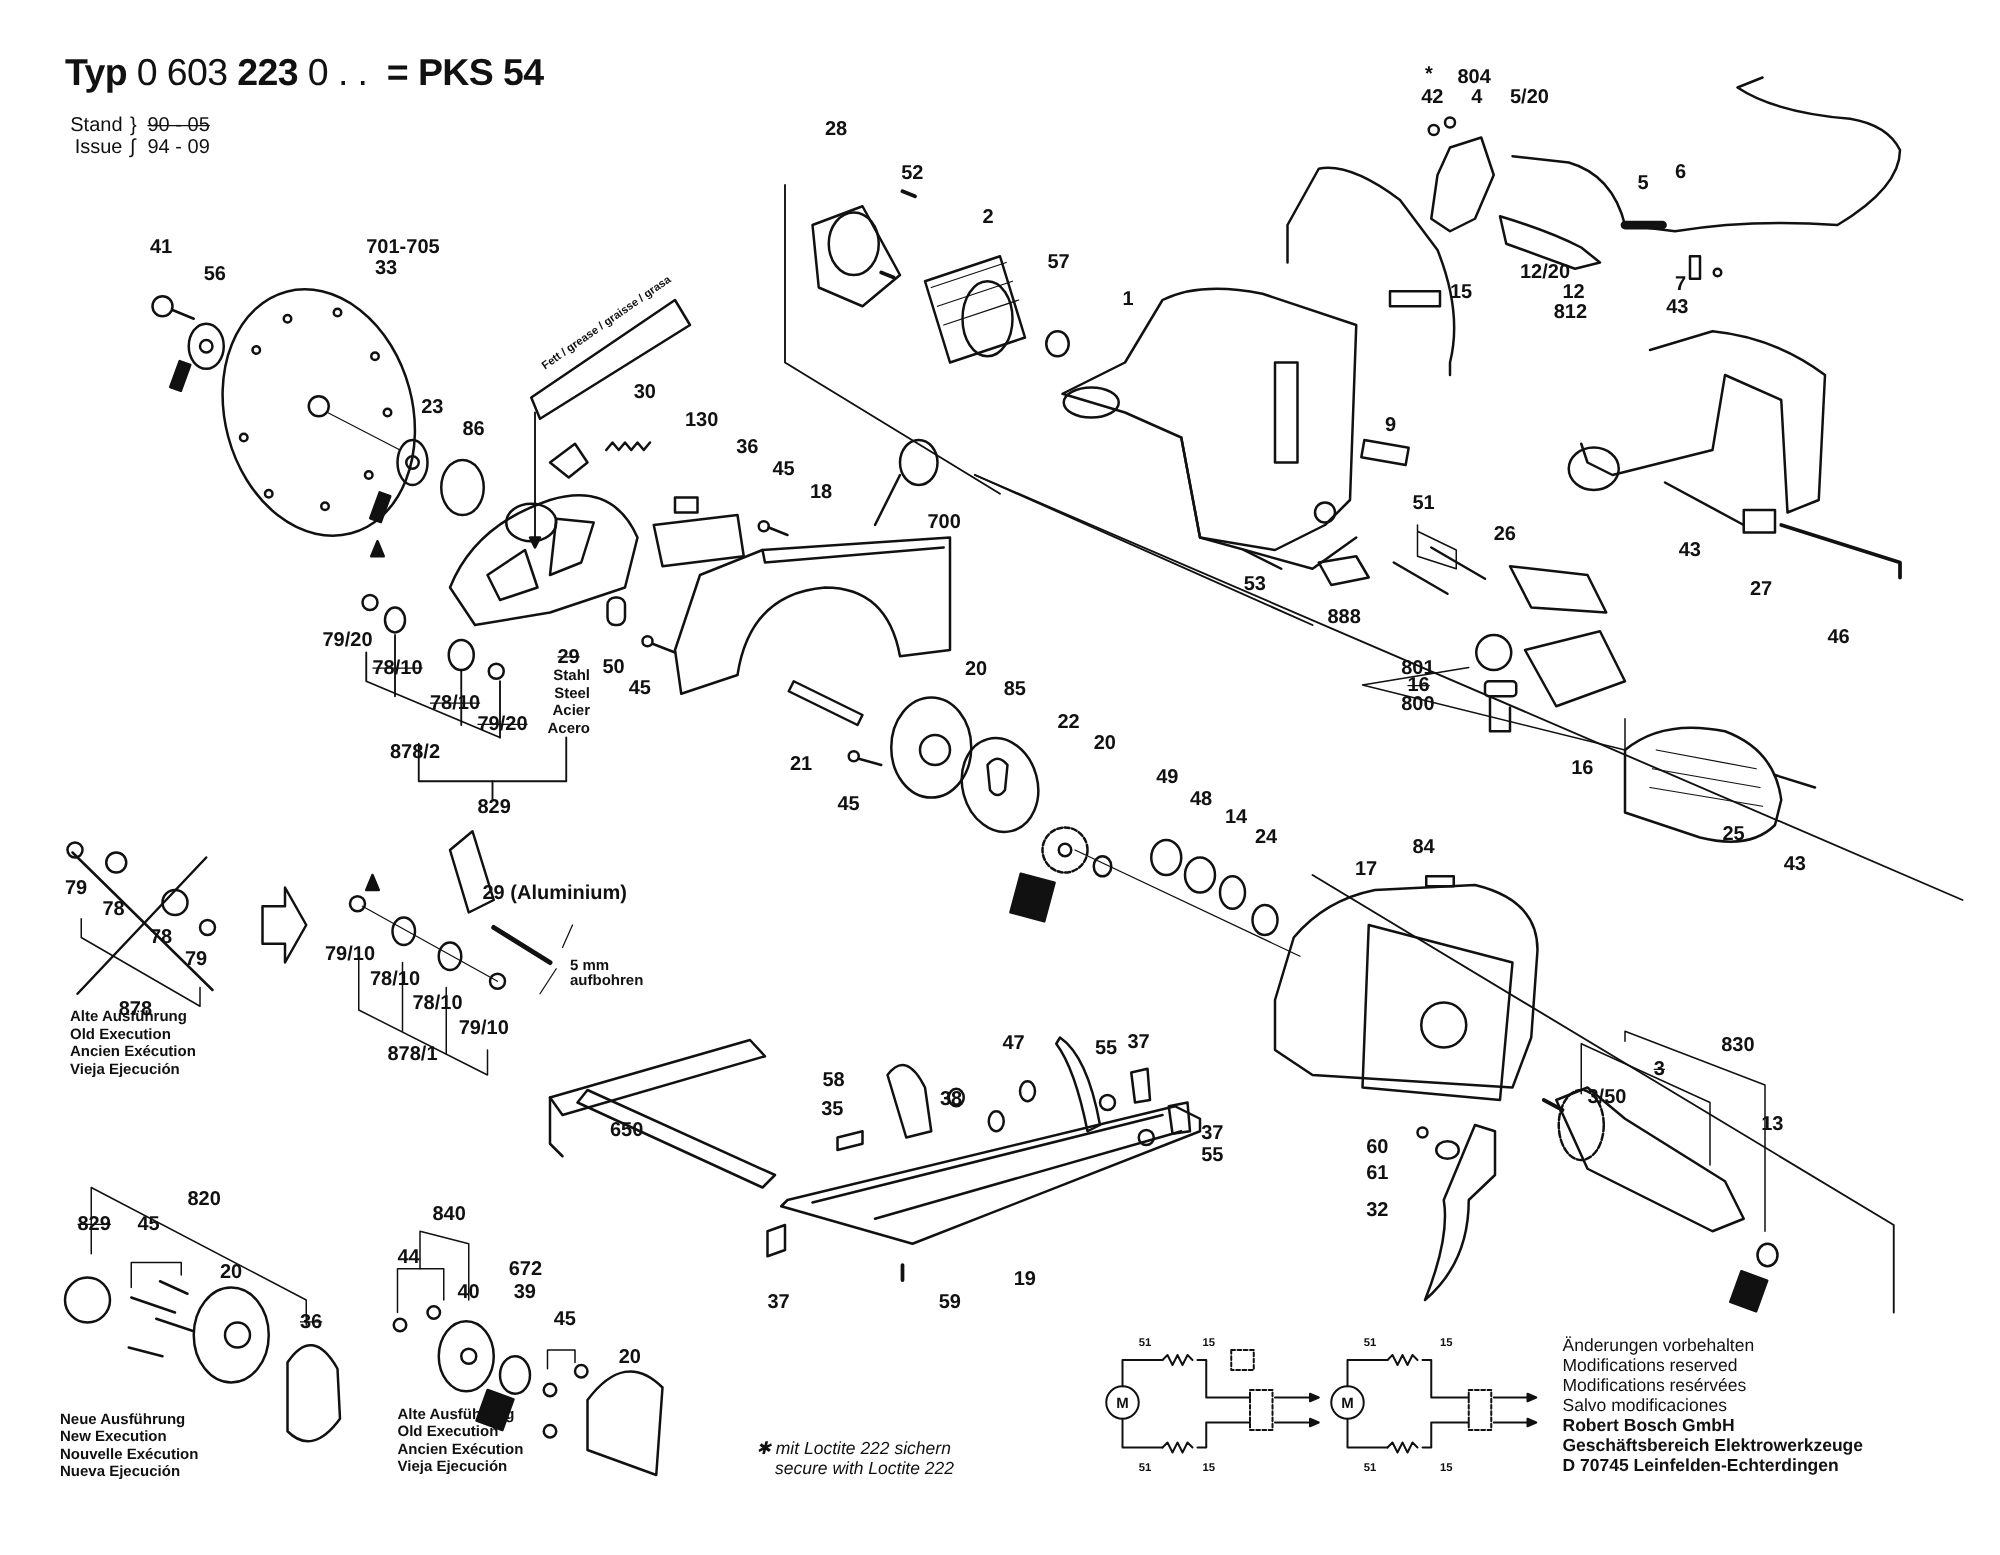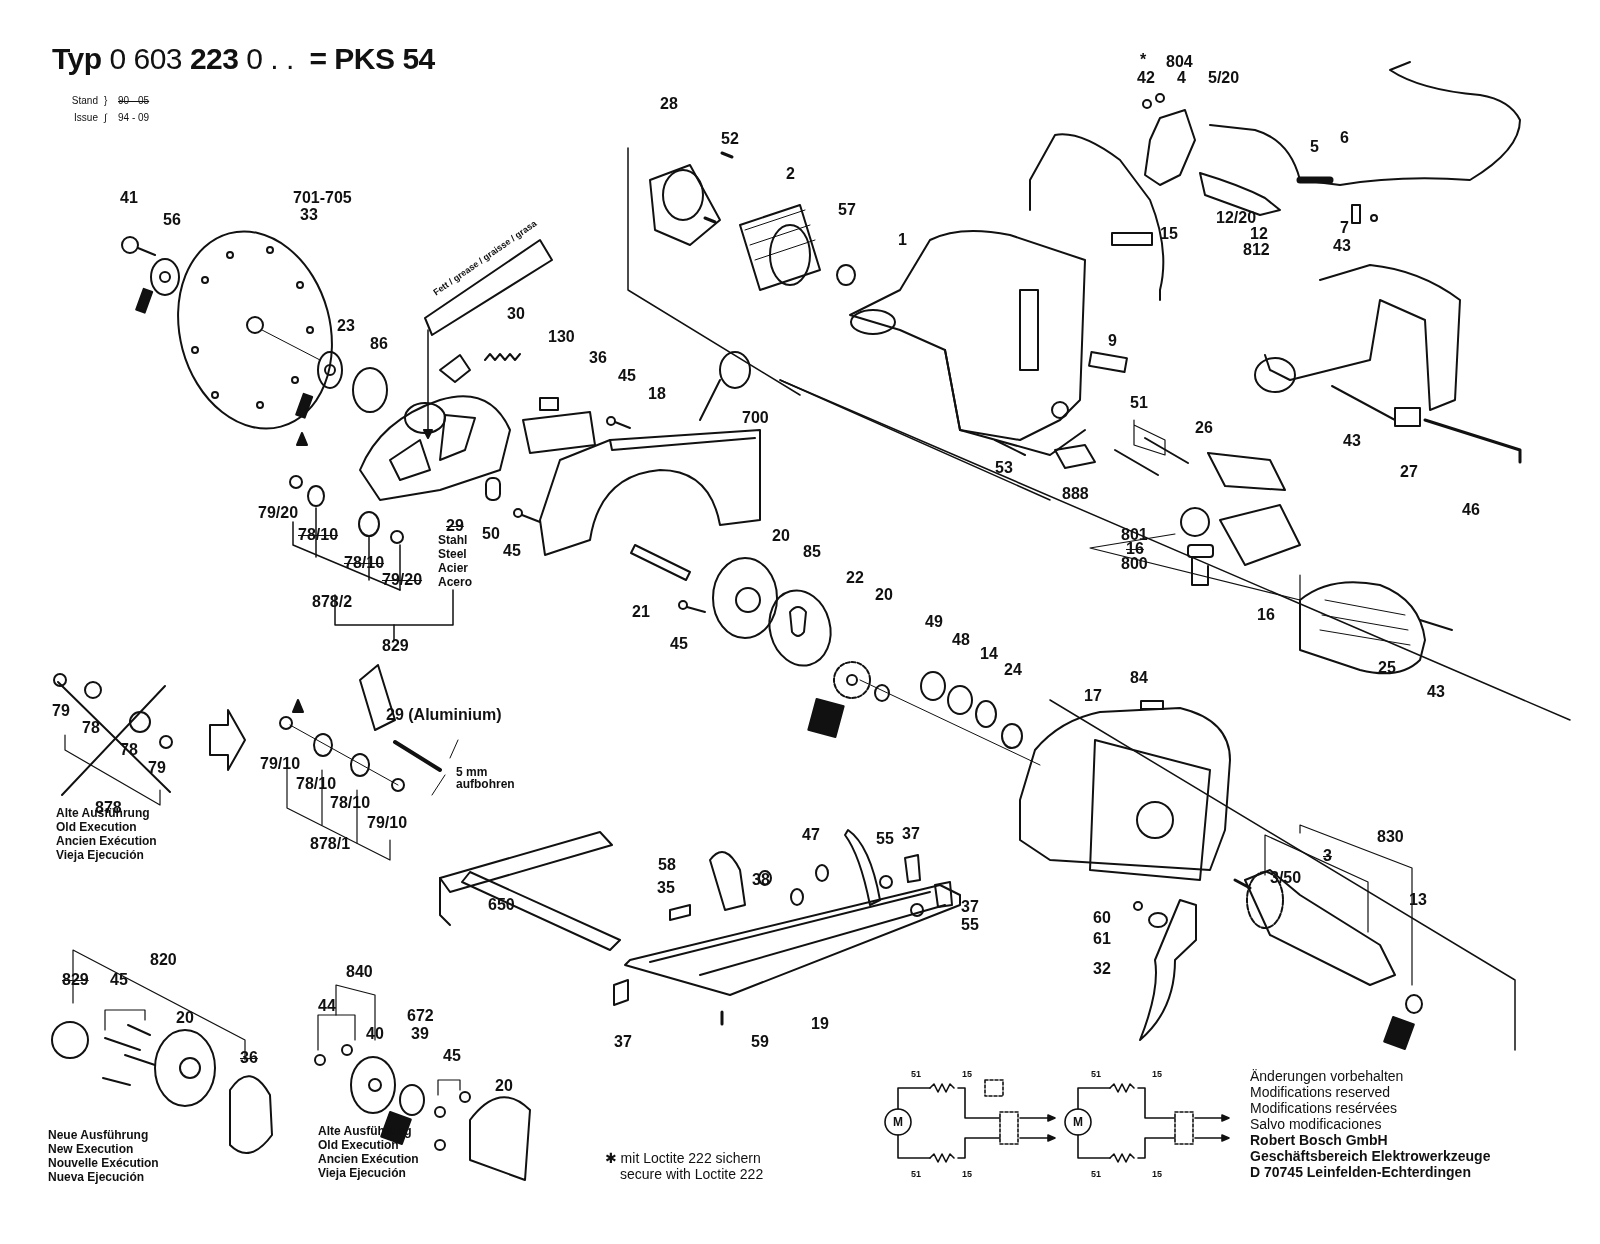--- a/index.html
+++ b/index.html
@@ -5,31 +5,31 @@
   html,body{margin:0;padding:0;background:#fff;}
   body{width:1600px;height:1244px;position:relative;overflow:hidden;font-family:"Liberation Sans",sans-serif;color:#111;}
   #stage{position:absolute;left:0;top:0;width:1600px;height:1244px;}
   svg#art{position:absolute;left:0;top:0;width:1600px;height:1244px;}
   .lbl{position:absolute;font-family:"Liberation Sans",sans-serif;font-weight:bold;font-size:16px;color:#111;white-space:nowrap;line-height:1;}
   .lbl.sm{font-size:12px;}
   .lbl.xs{font-size:9px;}
   .lbl.strike{text-decoration:line-through;}
   .title{position:absolute;left:52px;top:42px;font-size:30px;font-weight:bold;letter-spacing:-0.5px;white-space:nowrap;}
   .title .thin{font-weight:normal;}
-  .stand{position:absolute;left:54px;top:92px;font-size:10px;line-height:17px;}
+  .stand{position:absolute;left:54px;top:92px;font-size:16px;line-height:17px;}
   .stand .row{display:flex;gap:6px;}
   .stand .k{width:44px;text-align:right;}
   .stand .br{width:8px;}
   .stand .v.old{text-decoration:line-through;}
   .caption{position:absolute;font-size:12px;font-weight:bold;line-height:14px;}
   .caption div{white-space:nowrap;}
-  .note{position:absolute;font-size:14px;line-height:16px;white-space:nowrap;}
+  .note{position:absolute;font-size:14px;line-height:16px;white-space:nowrap;font-style:italic;}
   .footer{position:absolute;left:1250px;top:1068px;font-size:14px;line-height:16px;white-space:nowrap;}
   .footer .b{font-weight:bold;}
-  .stl{position:absolute;font-size:12px;font-weight:bold;line-height:14px;}
+  .stl{position:absolute;font-size:12px;font-weight:bold;line-height:14px;text-align:right;}
 </style>
 </head>
 <body>
 
 <div id="stage">
 
   <div class="title">
     <span>Typ</span>
     <span class="thin">0 603</span>
     <span>223</span>

